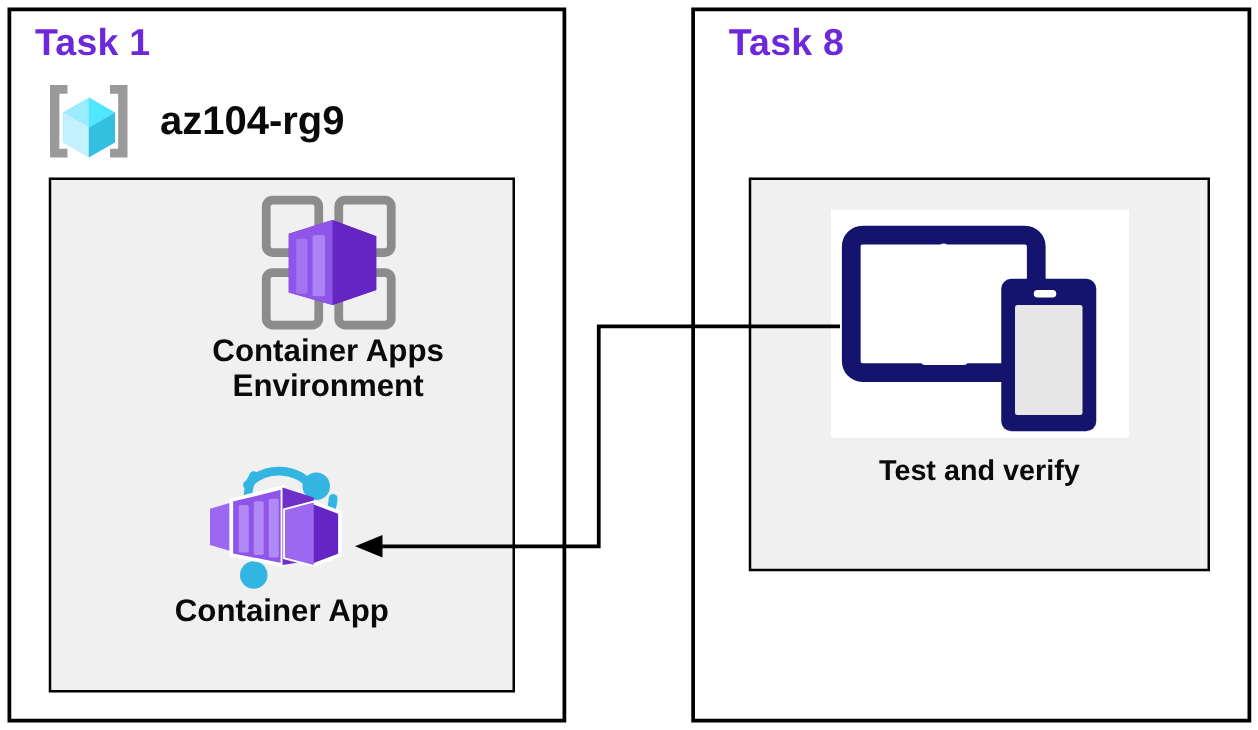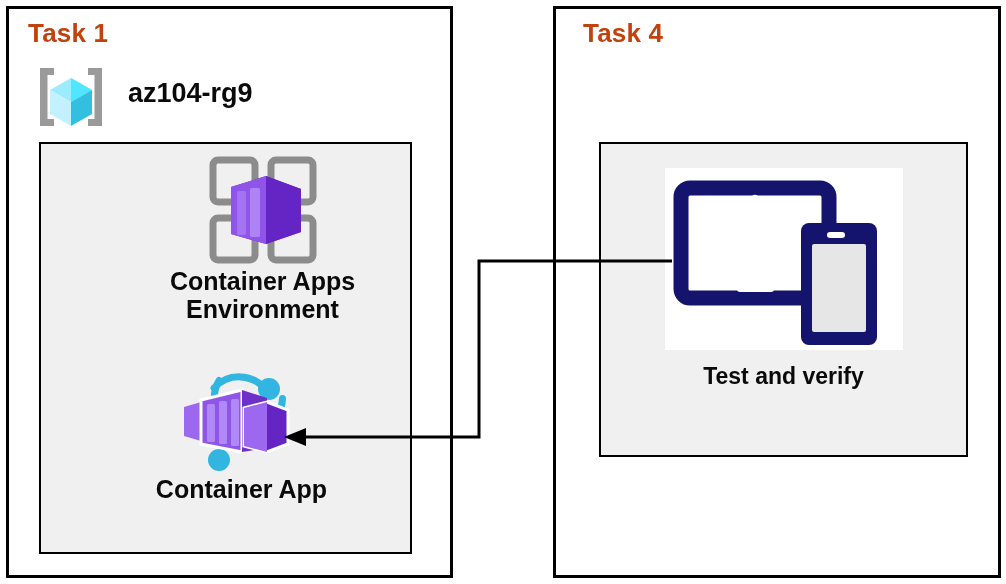--- a/index.html
+++ b/index.html
@@ -26,23 +26,23 @@
     position: absolute;
     background: #ffffff;
     border: 3px solid #000000;
     box-sizing: border-box;
   }
   #task1-box { left: 6px;   top: 6px;  width: 447px; height: 572px; }
   #task2-box { left: 553px; top: 6px;  width: 448px; height: 572px; }
 
   .task-title {
     position: absolute;
-    font-size: 26px;
+    font-size: 30px;
     font-weight: bold;
-    color: #c2410c;
+    color: #6d28d9;
     letter-spacing: 0.2px;
     white-space: nowrap;
   }
   #task1-title { left: 28px;  top: 18px; }
   #task2-title { left: 583px; top: 18px; }
 
   
   #rg-group {
     position: absolute;
     left: 36px;
@@ -52,21 +52,21 @@
   }
   #rg-icon {
     position: absolute;
     left: 0; top: 4px;
     width: 70px; height: 62px;
   }
   #rg-label {
     position: absolute;
     left: 92px;
     top: 16px;
-    font-size: 27px;
+    font-size: 32px;
     font-weight: bold;
     color: #0a0a0a;
     white-space: nowrap;
   }
 
   
   .panel {
     position: absolute;
     background: #f0f0f0;
     border: 2px solid #000000;
@@ -84,21 +84,21 @@
     font-size: 25px;
     font-weight: bold;
     color: #0a0a0a;
     line-height: 1.12;
     white-space: pre-line;
   }
 
   #cae-item { left: 39px; top: 150px; width: 447px; }
   #cae-icon-wrap { width: 110px; height: 110px; margin: 5px auto 2px auto; }
 
-  #capp-item { left: 39px; top: 368px; width: 373px; margin-left: 16px; }
+  #capp-item { left: 39px; top: 368px; width: 373px; }
   #capp-icon-wrap { width: 135px; height: 105px; margin: 0 auto 2px auto; }
 
   #tv-item { left: 599px; top: 168px; width: 369px; }
   #tv-icon-wrap {
     width: 238px; height: 182px;
     margin: 0 auto 14px auto;
     background: #ffffff;
   }
   #tv-label { font-size: 23px; }
 
@@ -179,21 +179,21 @@
 
         <path d="M70 40 L93 34 L114 42 L114 76 L93 84 L70 78 Z" fill="#6524c4" stroke="#ffffff" stroke-width="3"></path>
         <path d="M70 40 L93 34 L93 84 L70 78 Z" fill="#9b68ef"></path>
       </svg>
     </div>
     <div class="item-label">Container App</div>
   </div>
 
   <div id="task2-box" class="task-box"></div>
 
-  <div id="task2-title" class="task-title">Task 4</div>
+  <div id="task2-title" class="task-title">Task 8</div>
 
   <div id="task2-panel" class="panel"></div>
 
   <div id="tv-item" class="item">
     <div id="tv-icon-wrap">
       <svg viewBox="0 0 238 182" width="238" height="182" aria-hidden="true">
         <rect x="0" y="0" width="238" height="182" fill="#ffffff"></rect>
 
         <rect x="16" y="20" width="148" height="110" rx="9" fill="none" stroke="#14146e" stroke-width="15"></rect>
 

